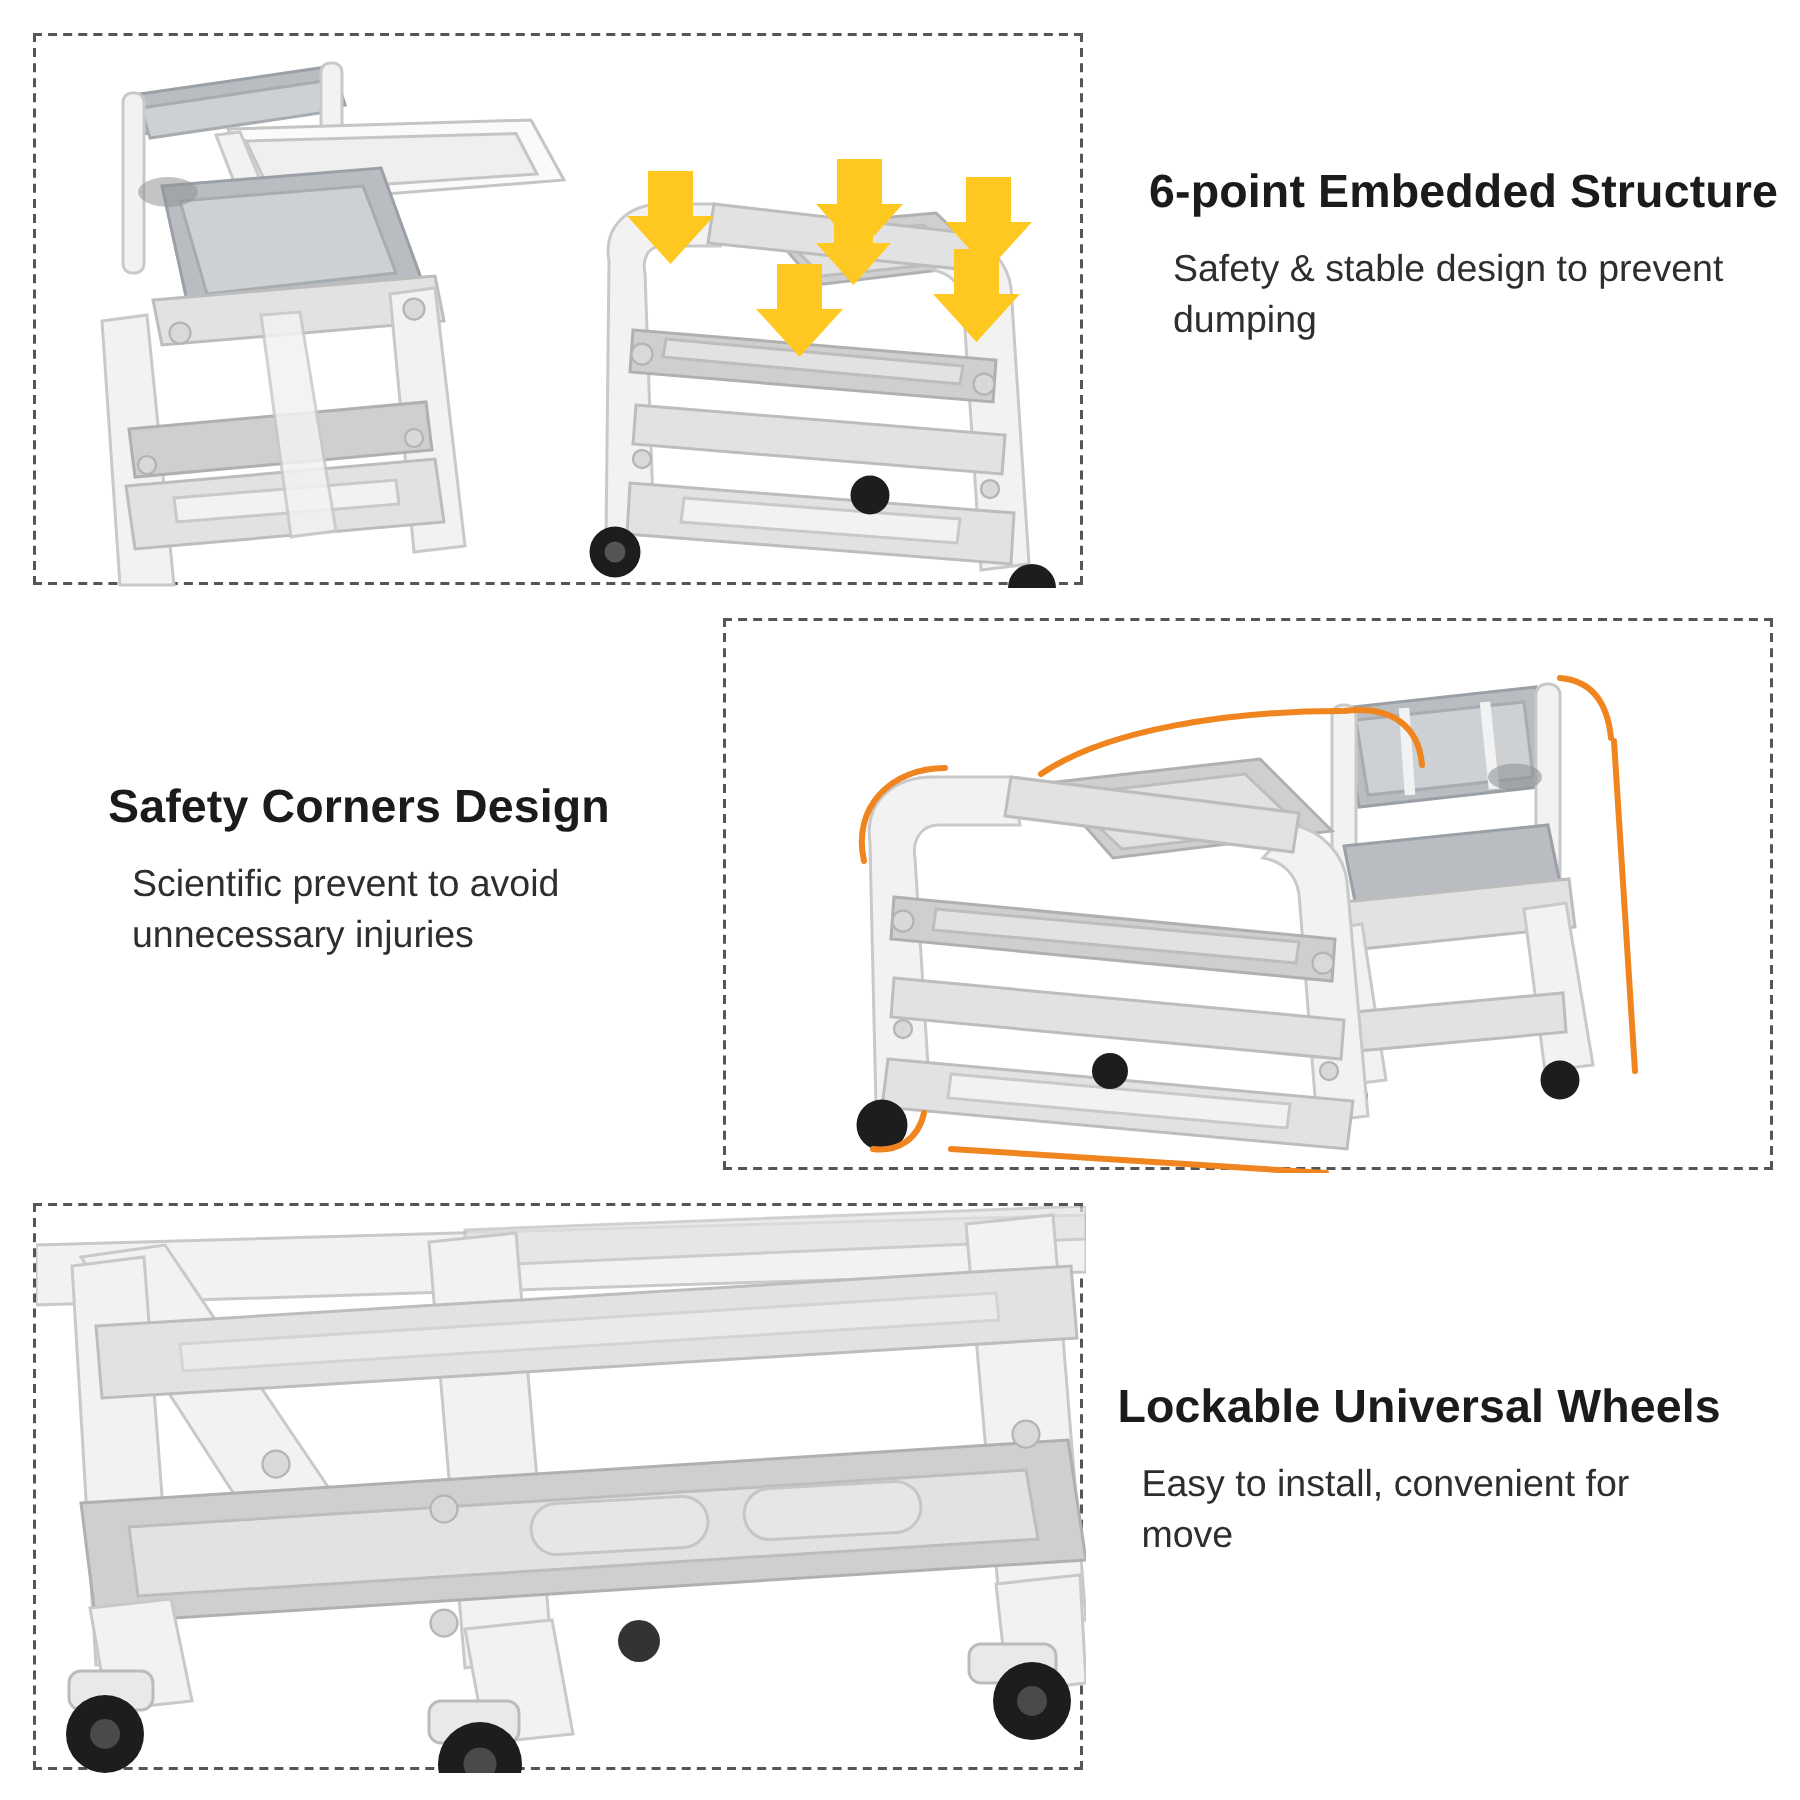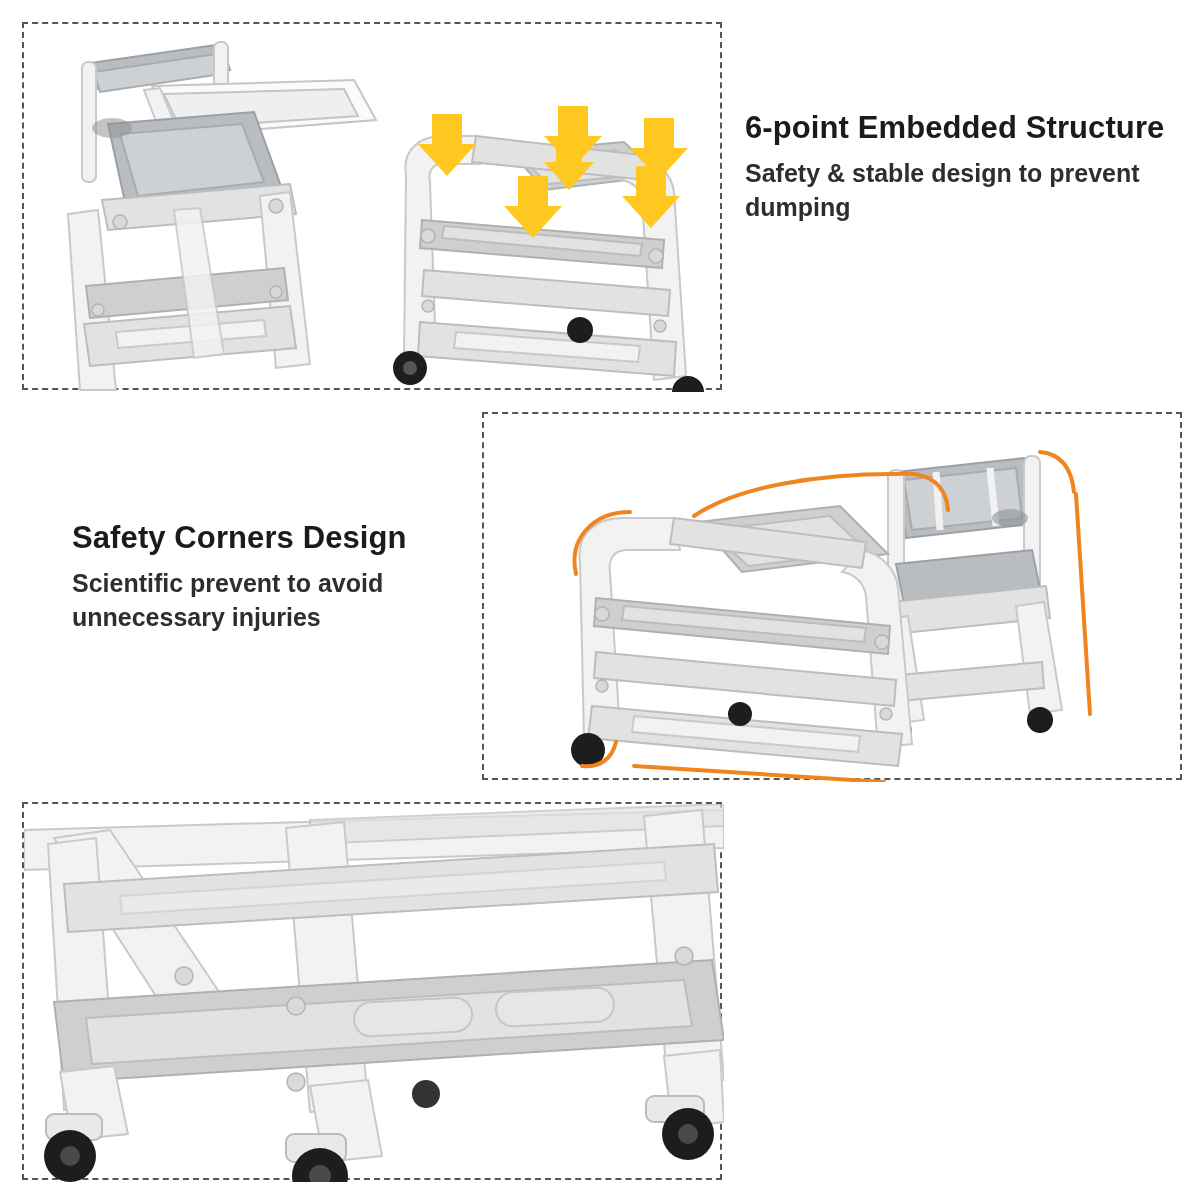--- a/index.html
+++ b/index.html
@@ -25,27 +25,27 @@
   .caption { position: absolute; }
   .caption h2 {
     margin: 0 0 10px 0;
     font-size: 31px;
     font-weight: 700;
     color: #1b1b1b;
     line-height: 1.26;
     letter-spacing: .1px;
   }
   .caption p {
-    margin: 0;
+    margin: 16px;
     font-size: 25px;
-    font-weight: 700;
+    font-weight: 400;
     color: #2e2e2e;
     line-height: 1.35;
   }
-  .cap1 { left: 745px; top: 108px;  width: 420px; }
+  .cap1 { left: 766px; top: 108px;  width: 420px; }
   .cap2 { left: 72px;  top: 518px;  width: 420px; }
   .cap3 { left: 745px; top: 918px;  width: 420px; }
 
   .art { position: absolute; inset: 0; }
   svg { display: block; }
 
   
   .fr-light { fill: #f2f2f2; stroke: #c9c9c9; stroke-width: 2; }
   .fr-mid   { fill: #e2e2e2; stroke: #bdbdbd; stroke-width: 2; }
   .fr-dark  { fill: #cfcfcf; stroke: #b0b0b0; stroke-width: 2; }
@@ -298,13 +298,15 @@
         <circle cx="664" cy="330" r="10" fill="#4a4a4a"></circle>
       </g>
       <g>
         <circle class="wheel" cx="402" cy="290" r="14" style="opacity:.9"></circle>
       </g>
     </svg>
   </div>
 </div>
 
 <div class="caption cap3">
+  <h2>Lockable Universal Wheels</h2>
+  <p>Easy to install, convenient for move</p>
 </div>
 
 </body></html>

